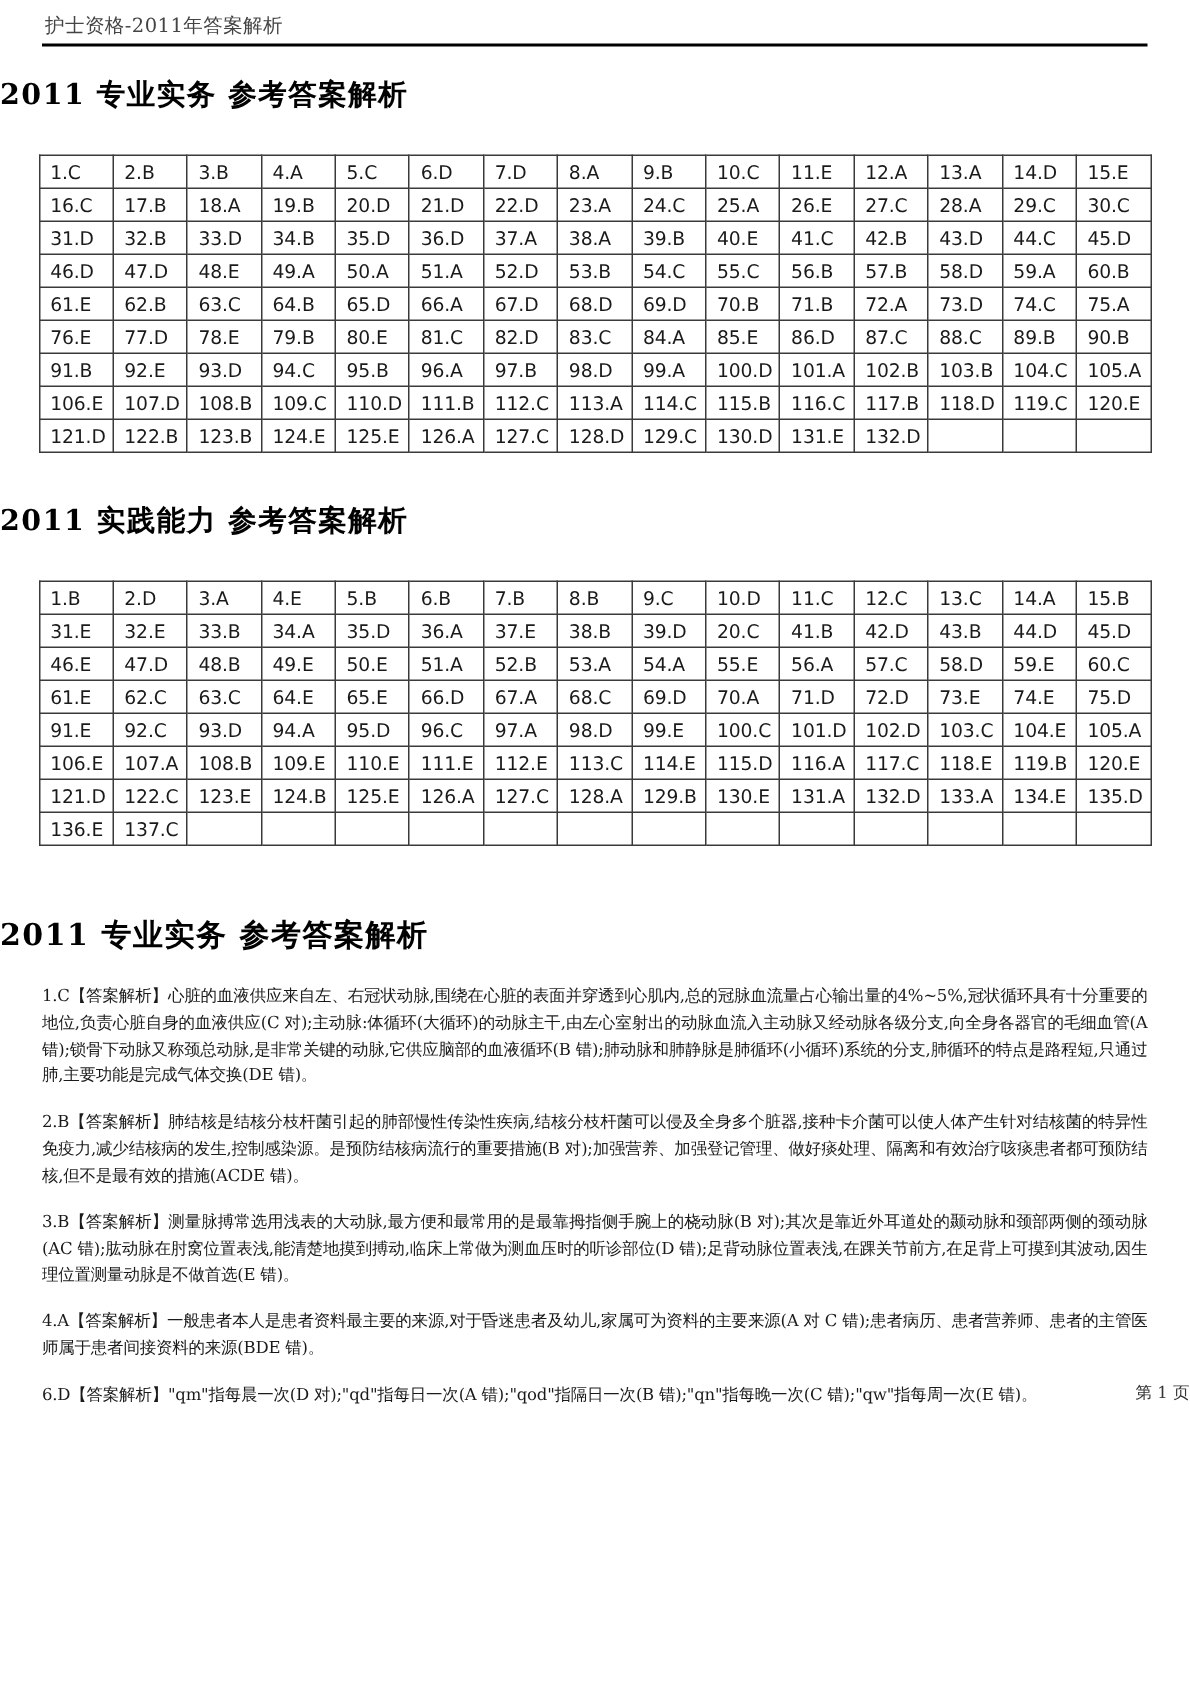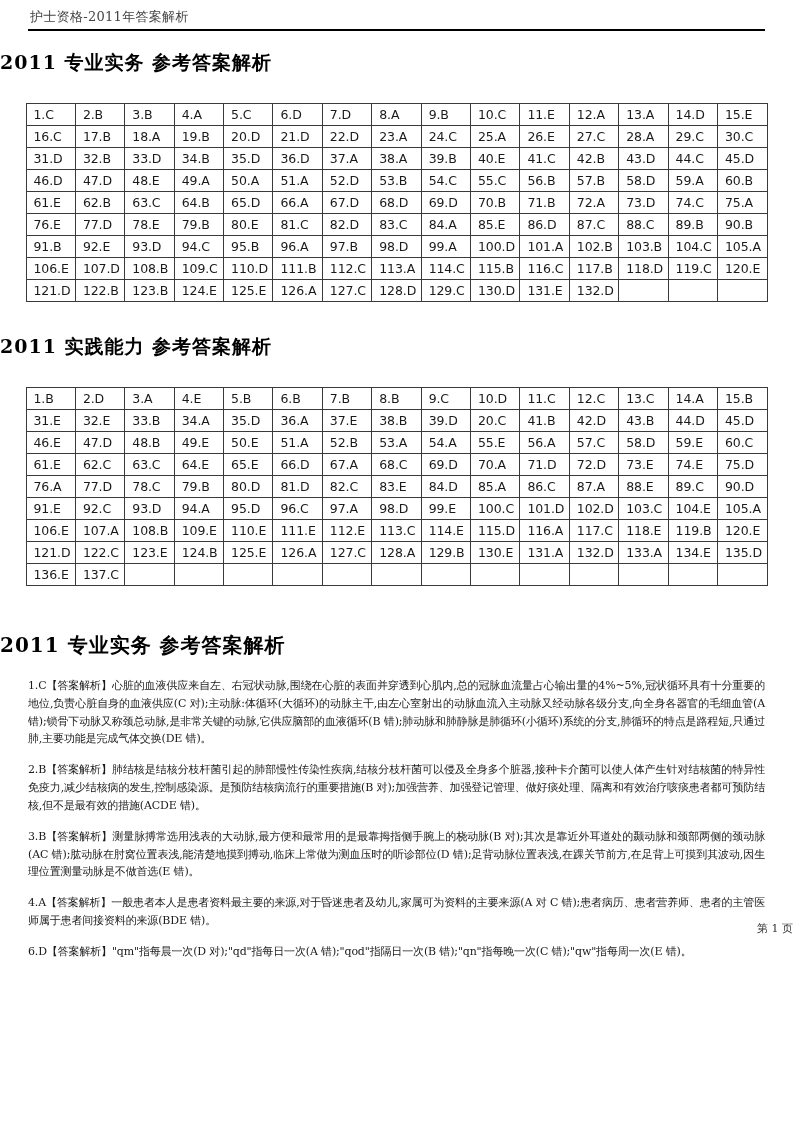--- a/index.html
+++ b/index.html
@@ -334,37 +334,20 @@
           <td>68.C</td>
           <td>69.D</td>
           <td>70.A</td>
           <td>71.D</td>
           <td>72.D</td>
           <td>73.E</td>
           <td>74.E</td>
           <td>75.D</td>
         </tr>
         <tr>
-          <td>76.A</td>
-          <td>77.D</td>
-          <td>78.C</td>
-          <td>79.B</td>
-          <td>80.D</td>
-          <td>81.D</td>
-          <td>82.C</td>
-          <td>83.E</td>
-          <td>84.D</td>
-          <td>85.A</td>
-          <td>86.C</td>
-          <td>87.A</td>
-          <td>88.E</td>
-          <td>89.C</td>
-          <td>90.D</td>
-        </tr>
-        <tr>
           <td>91.E</td>
           <td>92.C</td>
           <td>93.D</td>
           <td>94.A</td>
           <td>95.D</td>
           <td>96.C</td>
           <td>97.A</td>
           <td>98.D</td>
           <td>99.E</td>
           <td>100.C</td>

